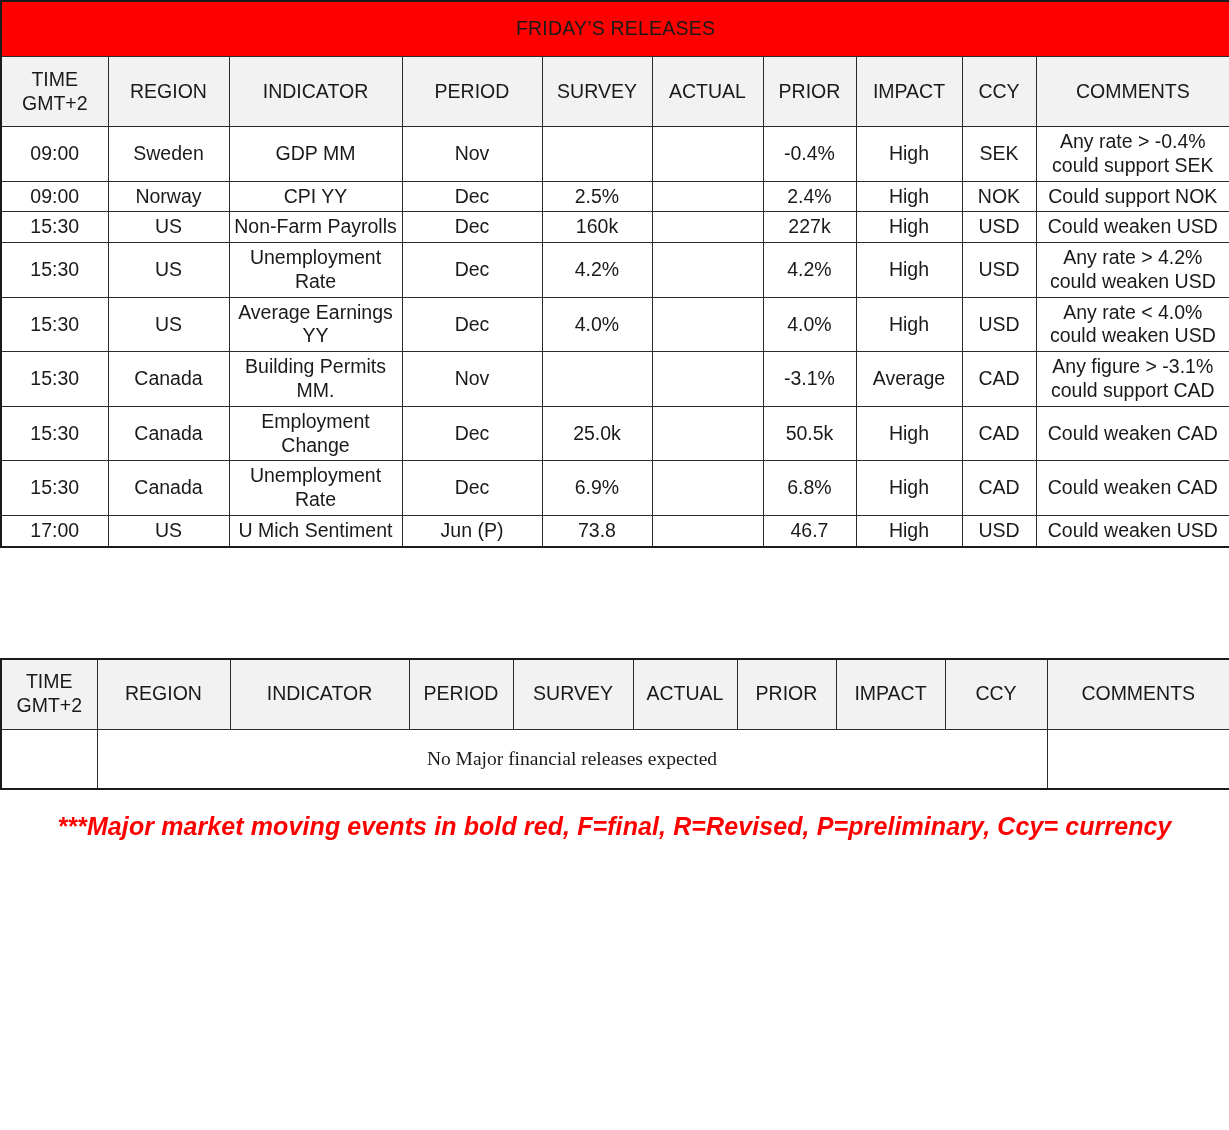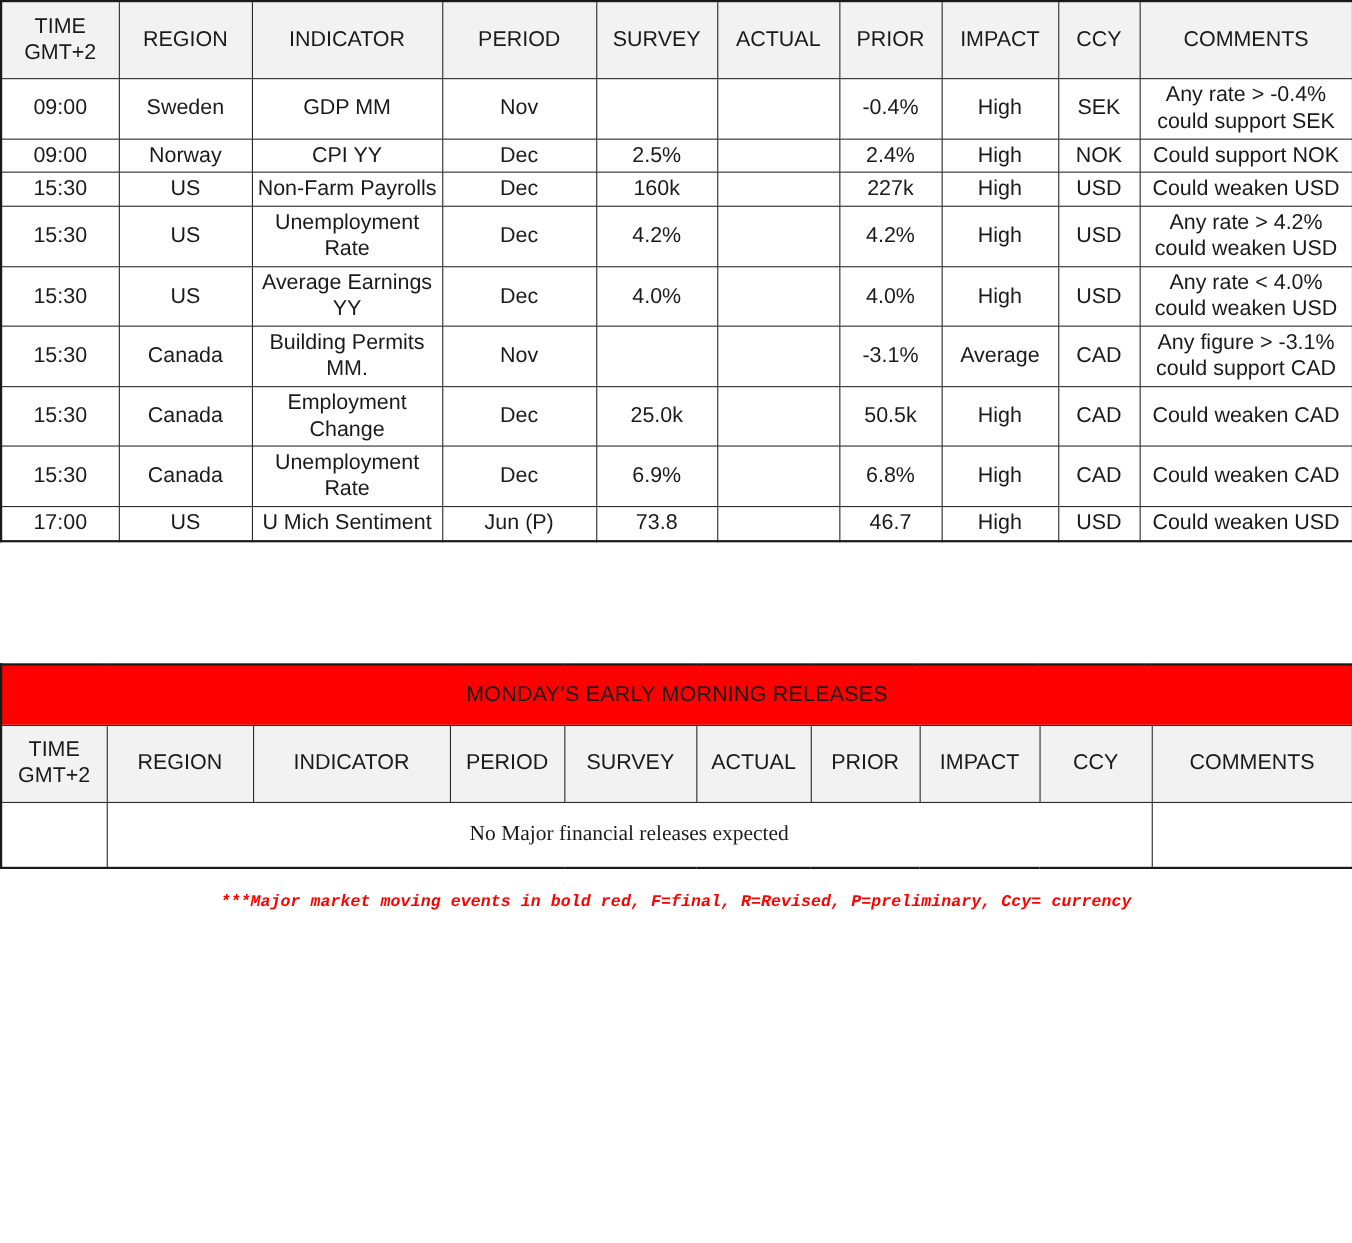--- a/index.html
+++ b/index.html
@@ -92,33 +92,179 @@
   .t2 col.c-comm    { width: 183px; }
 
   .spacer { height: 110px; }
 
   .note {
     margin-top: 22px;
     text-align: center;
     color: #FF0000;
     font-weight: bold;
     font-style: italic;
-    font-size: 15px;
+    font-size: 25px;
     letter-spacing: 0.1px;
-    font-family: Liberation Mono, monospace;
   }
 
   .nomajor { font-size: 20px; height: 52px; font-family: Liberation Serif, serif; }
 </style>
 </head>
 <body>
 
 <div class="page">
 
   <table class="releases t1">
+    <colgroup>
+      <col class="c-time">
+        <col class="c-region">
+        <col class="c-ind">
+        <col class="c-period">
+      <col class="c-survey">
+        <col class="c-actual">
+        <col class="c-prior">
+        <col class="c-impact">
+      <col class="c-ccy">
+        <col class="c-comm">
+    </colgroup>
+    <thead>
+      <tr>
+        <th class="banner-cell" colspan="10">FRIDAY’S RELEASES</th>
+      </tr>
+      <tr>
+        <th>
+          <span>TIME</span><br>
+          <span>GMT+2</span>
+        </th>
+        <th>REGION</th>
+        <th>INDICATOR</th>
+        <th>PERIOD</th>
+        <th>SURVEY</th>
+        <th>ACTUAL</th>
+        <th>PRIOR</th>
+        <th>IMPACT</th>
+        <th>CCY</th>
+        <th>COMMENTS</th>
+      </tr>
+    </thead>
+    <tbody id="t1-body">
+        <tr>
+          <td>09:00</td>
+          <td>Sweden</td>
+          <td>GDP MM</td>
+          <td>Nov</td>
+          <td></td>
+          <td></td>
+          <td>-0.4%</td>
+          <td>High</td>
+          <td>SEK</td>
+          <td>Any rate &gt; -0.4% could support SEK</td>
+        </tr>
+        <tr>
+          <td>09:00</td>
+          <td>Norway</td>
+          <td>CPI YY</td>
+          <td>Dec</td>
+          <td>2.5%</td>
+          <td></td>
+          <td>2.4%</td>
+          <td>High</td>
+          <td>NOK</td>
+          <td>Could support NOK</td>
+        </tr>
+        <tr class="row-red">
+          <td>15:30</td>
+          <td>US</td>
+          <td>Non-Farm Payrolls</td>
+          <td>Dec</td>
+          <td>160k</td>
+          <td></td>
+          <td>227k</td>
+          <td>High</td>
+          <td>USD</td>
+          <td>Could weaken USD</td>
+        </tr>
+        <tr class="row-red">
+          <td>15:30</td>
+          <td>US</td>
+          <td>Unemployment Rate</td>
+          <td>Dec</td>
+          <td>4.2%</td>
+          <td></td>
+          <td>4.2%</td>
+          <td>High</td>
+          <td>USD</td>
+          <td>Any rate &gt; 4.2% could weaken USD</td>
+        </tr>
+        <tr class="row-red">
+          <td>15:30</td>
+          <td>US</td>
+          <td>Average Earnings YY</td>
+          <td>Dec</td>
+          <td>4.0%</td>
+          <td></td>
+          <td>4.0%</td>
+          <td>High</td>
+          <td>USD</td>
+          <td>Any rate &lt; 4.0% could weaken USD</td>
+        </tr>
+        <tr>
+          <td>15:30</td>
+          <td>Canada</td>
+          <td>Building Permits MM.</td>
+          <td>Nov</td>
+          <td></td>
+          <td></td>
+          <td>-3.1%</td>
+          <td>Average</td>
+          <td>CAD</td>
+          <td>Any figure &gt; -3.1% could support CAD</td>
+        </tr>
+        <tr>
+          <td>15:30</td>
+          <td>Canada</td>
+          <td>Employment Change</td>
+          <td>Dec</td>
+          <td>25.0k</td>
+          <td></td>
+          <td>50.5k</td>
+          <td>High</td>
+          <td>CAD</td>
+          <td>Could weaken CAD</td>
+        </tr>
+        <tr class="row-bold">
+          <td>15:30</td>
+          <td>Canada</td>
+          <td>Unemployment Rate</td>
+          <td>Dec</td>
+          <td>6.9%</td>
+          <td></td>
+          <td>6.8%</td>
+          <td>High</td>
+          <td>CAD</td>
+          <td>Could weaken CAD</td>
+        </tr>
+        <tr class="row-bold">
+          <td>17:00</td>
+          <td>US</td>
+          <td>U Mich Sentiment</td>
+          <td>Jun (P)</td>
+          <td>73.8</td>
+          <td></td>
+          <td>46.7</td>
+          <td>High</td>
+          <td>USD</td>
+          <td>Could weaken USD</td>
+        </tr>
+      </tbody>
+  </table>
+
+  <div class="spacer"></div>
+
+  <table class="releases t2">
     <colgroup>
       <col class="c-time">
         <col class="c-region">
         <col class="c-ind">
         <col class="c-period">
       <col class="c-survey">
         <col class="c-actual">
         <col class="c-prior">
         <col class="c-impact">
       <col class="c-ccy">
@@ -134,167 +280,20 @@
         <th>INDICATOR</th>
         <th>PERIOD</th>
         <th>SURVEY</th>
         <th>ACTUAL</th>
         <th>PRIOR</th>
         <th>IMPACT</th>
         <th>CCY</th>
         <th>COMMENTS</th>
       </tr>
     </thead>
-    <tbody id="t1-body">
-        <tr>
-          <td>09:00</td>
-          <td>Sweden</td>
-          <td>GDP MM</td>
-          <td>Nov</td>
-          <td></td>
-          <td></td>
-          <td>-0.4%</td>
-          <td>High</td>
-          <td>SEK</td>
-          <td>Any rate &gt; -0.4% could support SEK</td>
-        </tr>
-        <tr>
-          <td>09:00</td>
-          <td>Norway</td>
-          <td>CPI YY</td>
-          <td>Dec</td>
-          <td>2.5%</td>
-          <td></td>
-          <td>2.4%</td>
-          <td>High</td>
-          <td>NOK</td>
-          <td>Could support NOK</td>
-        </tr>
-        <tr class="row-red">
-          <td>15:30</td>
-          <td>US</td>
-          <td>Non-Farm Payrolls</td>
-          <td>Dec</td>
-          <td>160k</td>
-          <td></td>
-          <td>227k</td>
-          <td>High</td>
-          <td>USD</td>
-          <td>Could weaken USD</td>
-        </tr>
-        <tr class="row-red">
-          <td>15:30</td>
-          <td>US</td>
-          <td>Unemployment Rate</td>
-          <td>Dec</td>
-          <td>4.2%</td>
-          <td></td>
-          <td>4.2%</td>
-          <td>High</td>
-          <td>USD</td>
-          <td>Any rate &gt; 4.2% could weaken USD</td>
-        </tr>
-        <tr class="row-red">
-          <td>15:30</td>
-          <td>US</td>
-          <td>Average Earnings YY</td>
-          <td>Dec</td>
-          <td>4.0%</td>
-          <td></td>
-          <td>4.0%</td>
-          <td>High</td>
-          <td>USD</td>
-          <td>Any rate &lt; 4.0% could weaken USD</td>
-        </tr>
-        <tr>
-          <td>15:30</td>
-          <td>Canada</td>
-          <td>Building Permits MM.</td>
-          <td>Nov</td>
-          <td></td>
-          <td></td>
-          <td>-3.1%</td>
-          <td>Average</td>
-          <td>CAD</td>
-          <td>Any figure &gt; -3.1% could support CAD</td>
-        </tr>
-        <tr>
-          <td>15:30</td>
-          <td>Canada</td>
-          <td>Employment Change</td>
-          <td>Dec</td>
-          <td>25.0k</td>
-          <td></td>
-          <td>50.5k</td>
-          <td>High</td>
-          <td>CAD</td>
-          <td>Could weaken CAD</td>
-        </tr>
-        <tr class="row-bold">
-          <td>15:30</td>
-          <td>Canada</td>
-          <td>Unemployment Rate</td>
-          <td>Dec</td>
-          <td>6.9%</td>
-          <td></td>
-          <td>6.8%</td>
-          <td>High</td>
-          <td>CAD</td>
-          <td>Could weaken CAD</td>
-        </tr>
-        <tr class="row-bold">
-          <td>17:00</td>
-          <td>US</td>
-          <td>U Mich Sentiment</td>
-          <td>Jun (P)</td>
-          <td>73.8</td>
-          <td></td>
-          <td>46.7</td>
-          <td>High</td>
-          <td>USD</td>
-          <td>Could weaken USD</td>
-        </tr>
-      </tbody>
-  </table>
-
-  <div class="spacer"></div>
-
-  <table class="releases t2">
-    <colgroup>
-      <col class="c-time">
-        <col class="c-region">
-        <col class="c-ind">
-        <col class="c-period">
-      <col class="c-survey">
-        <col class="c-actual">
-        <col class="c-prior">
-        <col class="c-impact">
-      <col class="c-ccy">
-        <col class="c-comm">
-    </colgroup>
-    <thead>
-      <tr>
-        <th class="banner-cell" colspan="10">MONDAY’S EARLY MORNING RELEASES</th>
-      </tr>
-      <tr>
-        <th>
-          <span>TIME</span><br>
-          <span>GMT+2</span>
-        </th>
-        <th>REGION</th>
-        <th>INDICATOR</th>
-        <th>PERIOD</th>
-        <th>SURVEY</th>
-        <th>ACTUAL</th>
-        <th>PRIOR</th>
-        <th>IMPACT</th>
-        <th>CCY</th>
-        <th>COMMENTS</th>
-      </tr>
-    </thead>
     <tbody>
       <tr>
         <td class="nomajor"></td>
         <td class="nomajor" colspan="8">No Major financial releases expected</td>
         <td class="nomajor"></td>
       </tr>
     </tbody>
   </table>
 
   <div class="note">***Major market moving events in bold red, F=final, R=Revised, P=preliminary, Ccy= currency</div>

